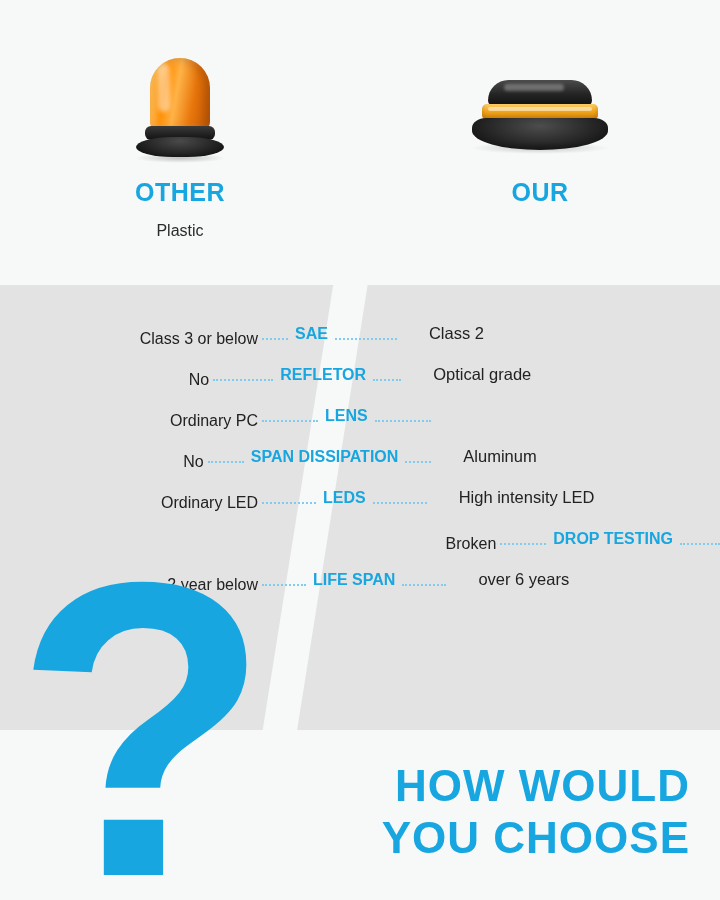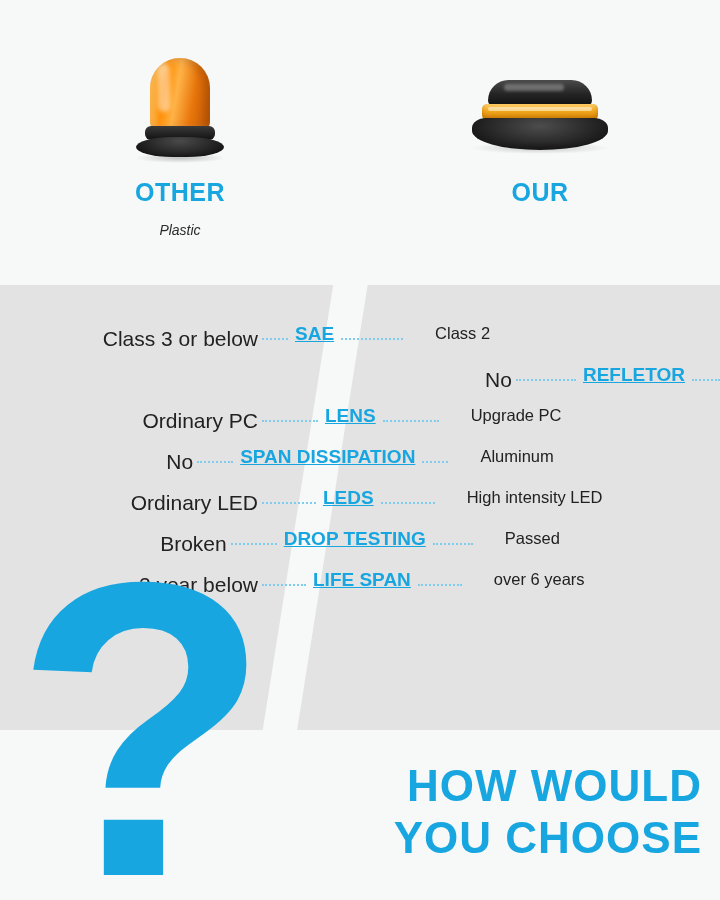--- a/index.html
+++ b/index.html
@@ -58,22 +58,21 @@
     font-weight: bold;
     letter-spacing: 0.5px;
   }
   .beacon-sub {
     position: absolute;
     top: 222px;
     left: 0;
     width: 360px;
     text-align: center;
     color: #2b2b2b;
-    font-size: 14px;
-    font-style: italic;
+    font-size: 16px;
   }
 
   
   .beaconA {
     position: absolute;
     left: 130px;
     top: 18px;
     width: 100px;
     height: 105px;
   }
@@ -195,40 +194,39 @@
   }
   .row {
     position: relative;
     height: 41px;
     display: flex;
     align-items: center;
   }
   .cell-left {
     width: 262px;
     text-align: right;
-    font-size: 21px;
+    font-size: 16px;
     color: #222;
     padding-right: 4px;
     box-sizing: border-box;
     margin-top: 10px;
   }
   .dots-l, .dots-r {
     flex: 0 0 auto;
     border-bottom: 2px dotted #7fcdee;
     height: 11px;
     min-width: 26px;
   }
   .mid {
     color: #18a6e0;
     font-weight: bold;
-    font-size: 19px;
+    font-size: 16px;
     white-space: nowrap;
     padding: 0 7px;
     text-align: center;
-    text-decoration: underline;
   }
   .cell-right {
     flex: 1 1 auto;
     text-align: left;
     font-size: 16.5px;
     color: #222;
     padding-left: 4px;
     margin-left: 28px;
   }
   .spacer-l { flex: 1 1 auto; }
@@ -249,21 +247,21 @@
     height: 330px;
     color: #18a6e0;
     font-size: 420px;
     line-height: 330px;
     font-weight: bold;
     font-family: "Liberation Sans", sans-serif;
     user-select: none;
   }
   .headline {
     position: absolute;
-    right: 18px;
+    right: 30px;
     top: 30px;
     width: 480px;
     text-align: right;
     color: #18a6e0;
     font-size: 44px;
     font-weight: bold;
     line-height: 52px;
     letter-spacing: 1px;
   }
   .headline .l2 { display: block; }
@@ -313,28 +311,28 @@
         <div class="dots-r" style="width:62px"></div>
         <div class="cell-right">Class 2</div>
       </div>
 
       <div class="row">
         <div class="spacer-l"></div>
         <div class="cell-left" style="width:auto">No</div>
         <div class="dots-l" style="width:60px"></div>
         <div class="mid">REFLETOR</div>
         <div class="dots-r" style="width:28px"></div>
+        <div class="cell-right">Optical grade</div>
       </div>
 
       <div class="row">
         <div class="cell-left">Ordinary PC</div>
         <div class="dots-l" style="width:56px"></div>
         <div class="mid">LENS</div>
         <div class="dots-r" style="width:56px"></div>
-        <div class="cell-right">Upgrade PC</div>
       </div>
 
       <div class="row">
         <div class="spacer-l"></div>
         <div class="cell-left" style="width:auto">No</div>
         <div class="dots-l" style="width:36px"></div>
         <div class="mid">SPAN DISSIPATION</div>
         <div class="dots-r" style="width:22px"></div>
         <div class="cell-right">Aluminum</div>
       </div>
@@ -346,21 +344,20 @@
         <div class="dots-r" style="width:54px"></div>
         <div class="cell-right">High intensity LED</div>
       </div>
 
       <div class="row">
         <div class="spacer-l"></div>
         <div class="cell-left" style="width:auto">Broken</div>
         <div class="dots-l" style="width:46px"></div>
         <div class="mid">DROP TESTING</div>
         <div class="dots-r" style="width:40px"></div>
-        <div class="cell-right">Passed</div>
       </div>
 
       <div class="row">
         <div class="cell-left">2 year below</div>
         <div class="dots-l" style="width:44px"></div>
         <div class="mid">LIFE SPAN</div>
         <div class="dots-r" style="width:44px"></div>
         <div class="cell-right">over 6 years</div>
       </div>
 

